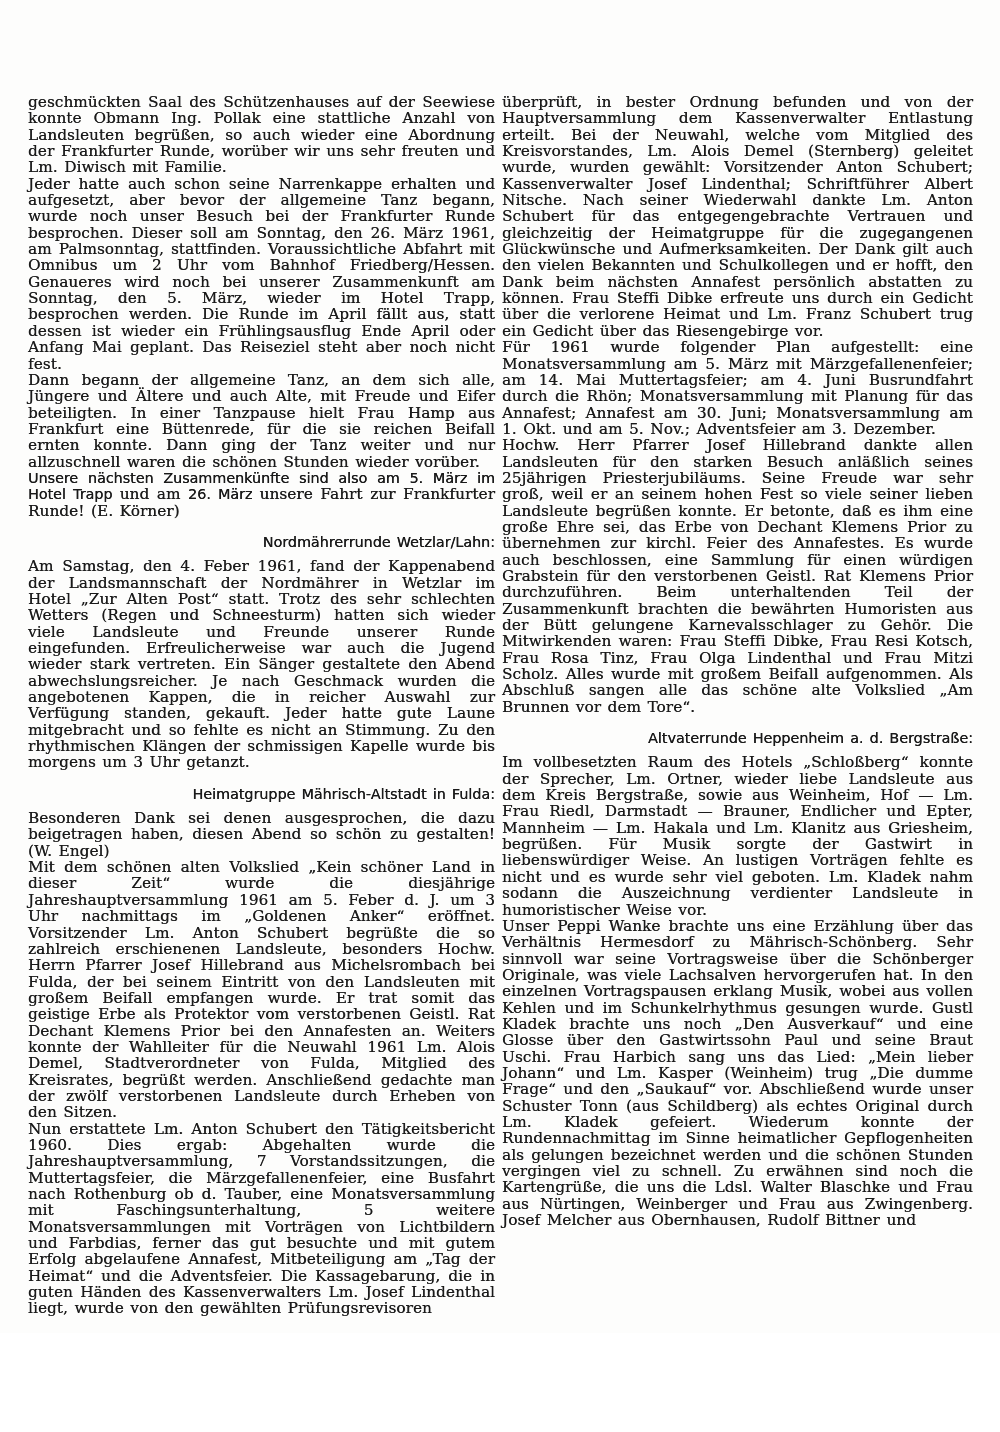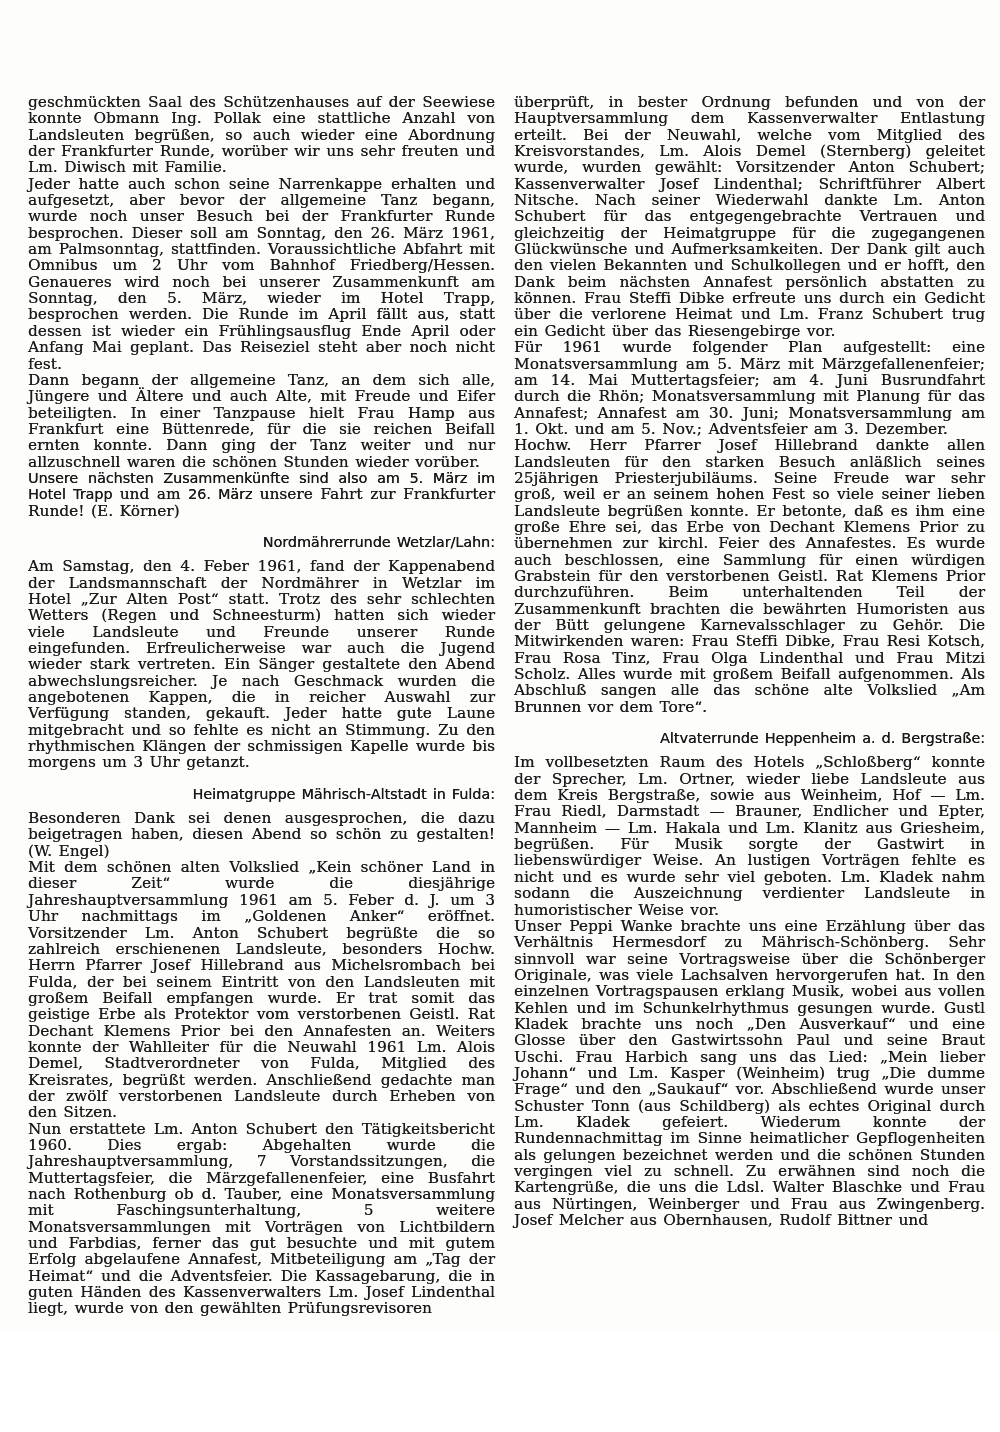--- a/index.html
+++ b/index.html
@@ -20,21 +20,21 @@
     position: absolute;
     top: 94px;
     text-align: justify;
     font-size: 15.2px;
     line-height: 16.35px;
     letter-spacing: 0.1px;
     word-spacing: 1.6px;
     text-shadow: 0.3px 0 0 rgba(20,20,20,0.8);
   }
   .col-left  { left: 28px;  width: 467px; }
-  .col-right { left: 514px; width: 471px; }
+  .col-right { left: 502px; width: 471px; }
   .block { margin: 0; }
   .block.heading {
     font-family: "DejaVu Sans", "Liberation Sans", sans-serif;
     font-weight: 700;
     font-size: 14.6px;
     text-align: right;
     margin: 15px 0 8px 0;
     letter-spacing: 0.1px;
     text-shadow: 0.2px 0 0 currentColor;
   }

